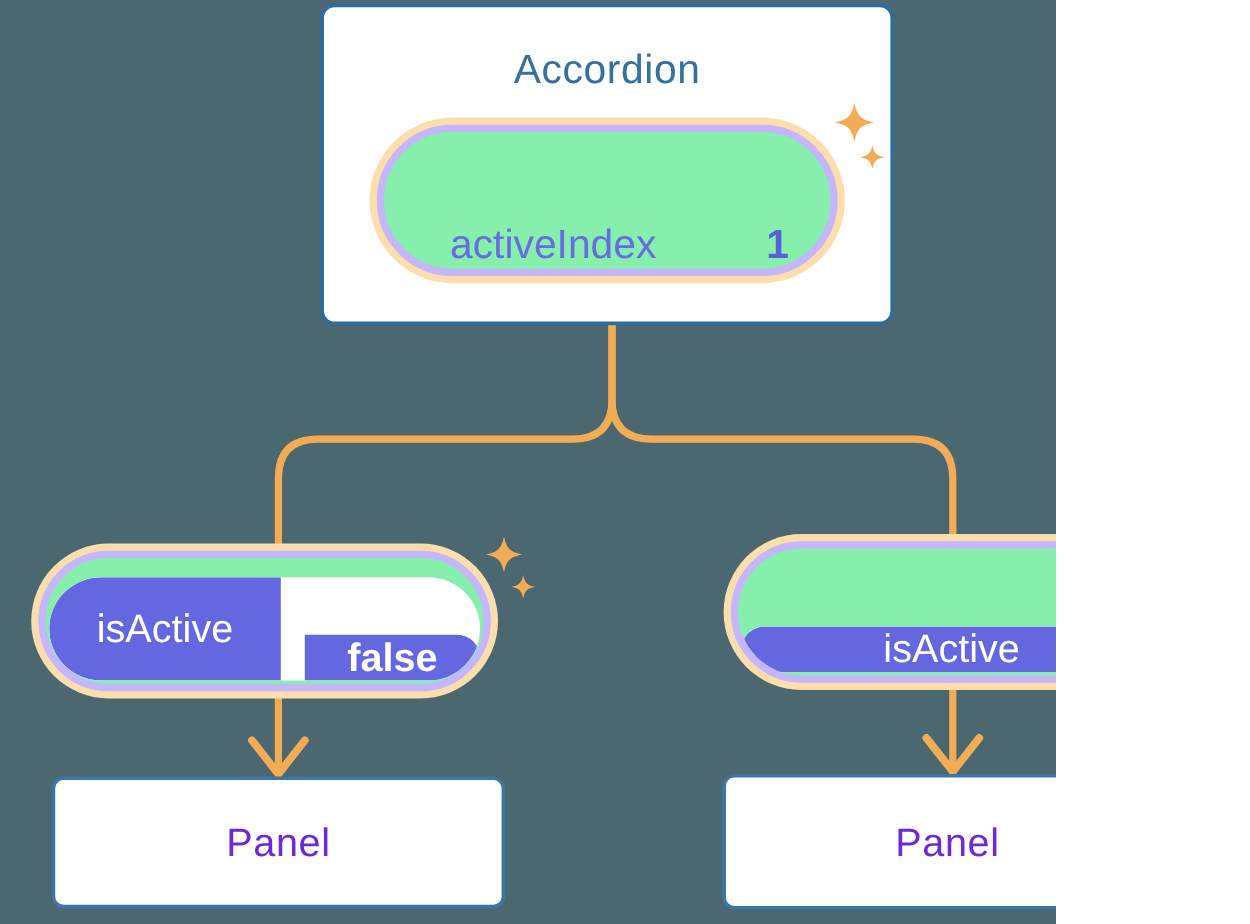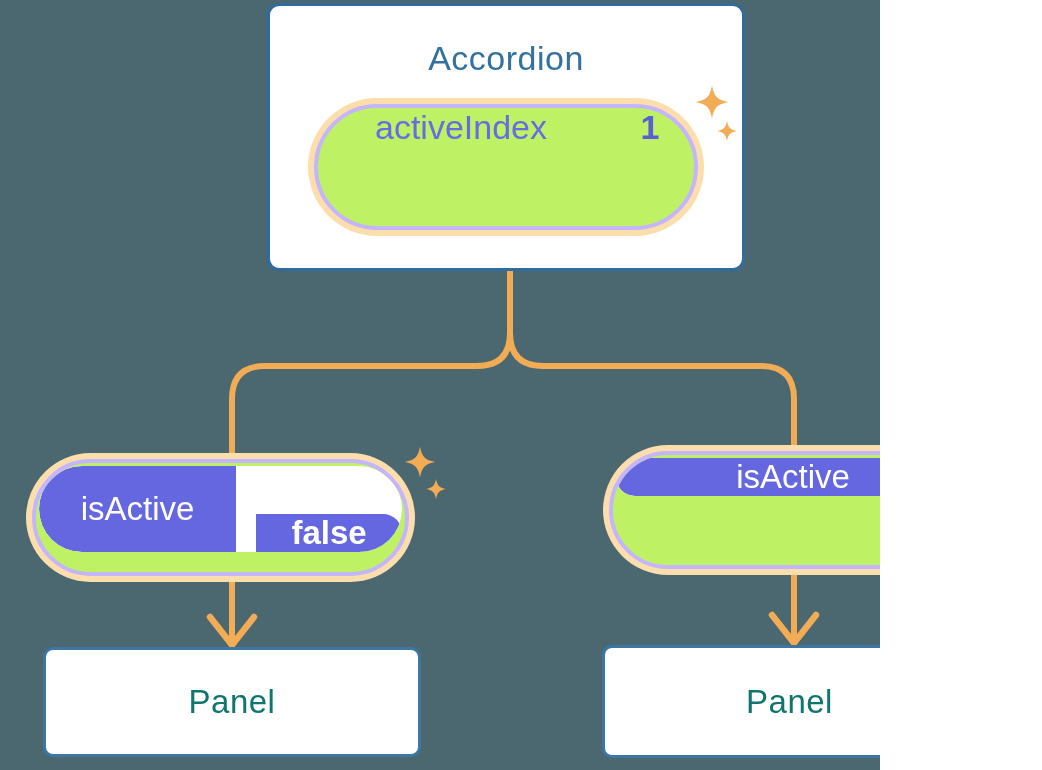--- a/index.html
+++ b/index.html
@@ -28,27 +28,27 @@
     font-size:34px;
     font-weight:500;
     color:#33719F;
     letter-spacing:.5px;
   }
 
   
   .pill{
     position:absolute;
     box-sizing:border-box;
-    border:4px solid #c4b5fd;
+    border:6px solid #c4b5fd;
     border-radius:999px;
-    background:#bef264;
+    background:#86efac;
     box-shadow:0 0 0 6px #FBDEAC;
     z-index:3;
     display:flex;
-    align-items:flex-start;
+    align-items:flex-end;
     overflow:hidden;
   }
   .state-pill{left:314px;top:104px;width:384px;height:126px;}
   .state-label{
     flex:1;display:flex;align-items:center;justify-content:center;
     color:#676CE3;font-size:34px;
   }
   .state-divider{width:2px;background:#F5AE52;}
   .state-value{
     width:88px;display:flex;align-items:center;justify-content:center;
@@ -79,21 +79,21 @@
   .prop-pill.right .prop-value{width:134px;}
 
   
   .panel{
     position:absolute;
     box-sizing:border-box;
     background:#FFFFFF;
     border:3px solid #3D76A5;
     border-radius:10px;
     display:flex;align-items:center;justify-content:center;
-    font-size:33px;font-weight:500;color:#0f766e;
+    font-size:33px;font-weight:500;color:#6d28d9;
     z-index:2;
     letter-spacing:.5px;
   }
   .panel.left{left:43px;top:647px;width:378px;height:110px;}
   .panel.right{left:602px;top:645px;width:375px;height:113px;}
 </style>
 </head>
 <body>
 
 <div class="canvas">

